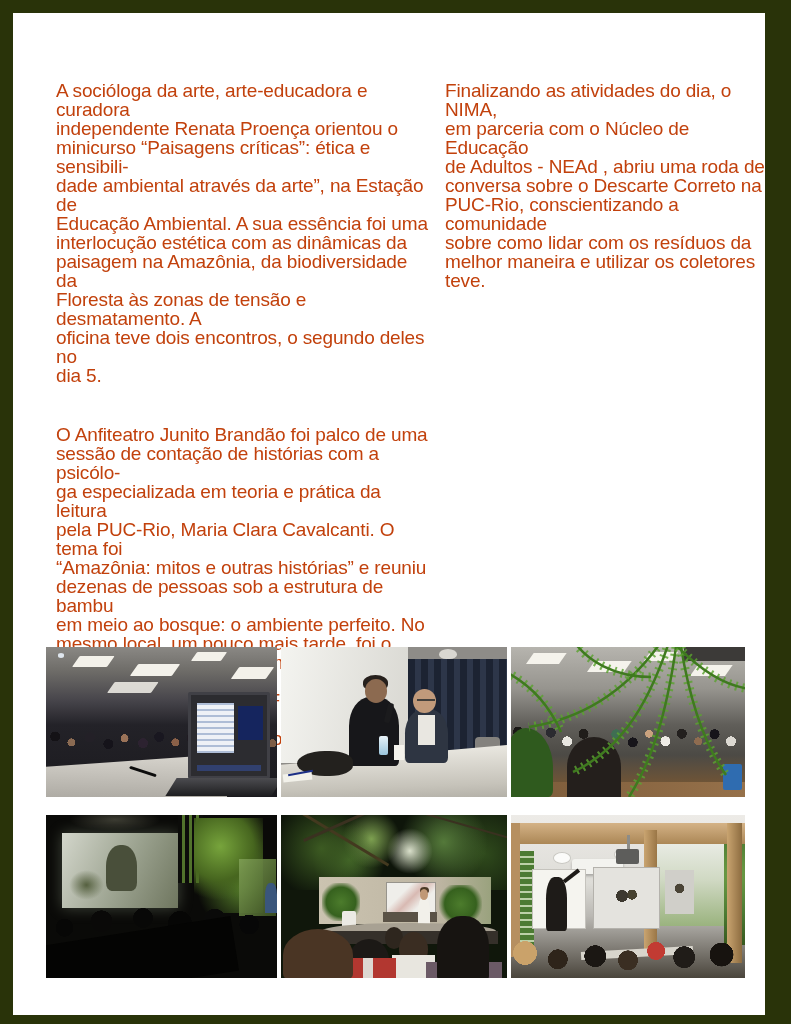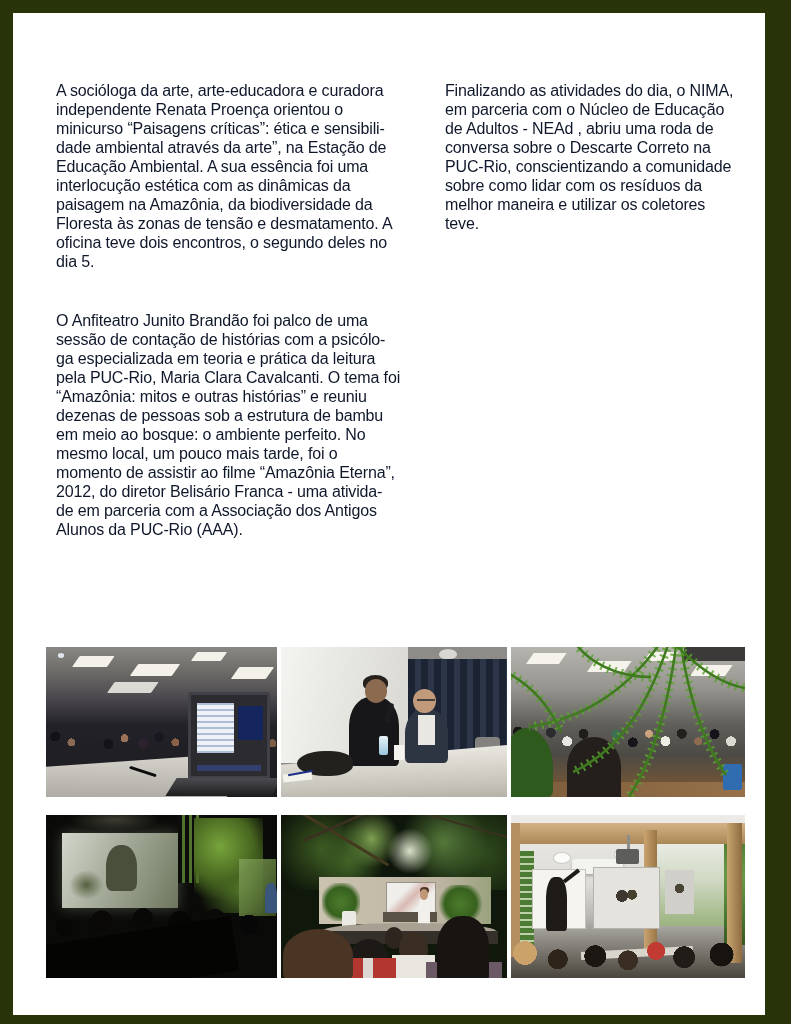--- a/index.html
+++ b/index.html
@@ -1,20 +1,20 @@
 <!DOCTYPE html>
 <html><head>
 <meta charset="utf-8">
 <style>
   html,body{margin:0;padding:0;background:#555;}
   .page{position:relative;width:791px;height:1024px;background:#293309;margin:0 auto;
         font-family:"Liberation Sans",sans-serif;}
   .sheet{position:absolute;left:13px;top:13px;width:752px;height:1002px;background:#ffffff;}
   
-  .col{position:absolute;top:49px;color:#0f172a;font-size:16px;line-height:19px;
+  .col{position:absolute;top:49px;color:#c2410c;font-size:19px;line-height:19px;
        white-space:pre-line;letter-spacing:-0.15px;}
   .col p{margin:0;}
   .col p + p{margin-top:21px;}
   .col-left{left:43px;width:372px;}
   .col-right{left:432px;width:322px;}
   
   .ph{position:absolute;overflow:hidden;background:#222;}
   .ph *{position:absolute;}
   .r1{top:634px;height:150px;}
   .r2{top:802px;height:163px;}

